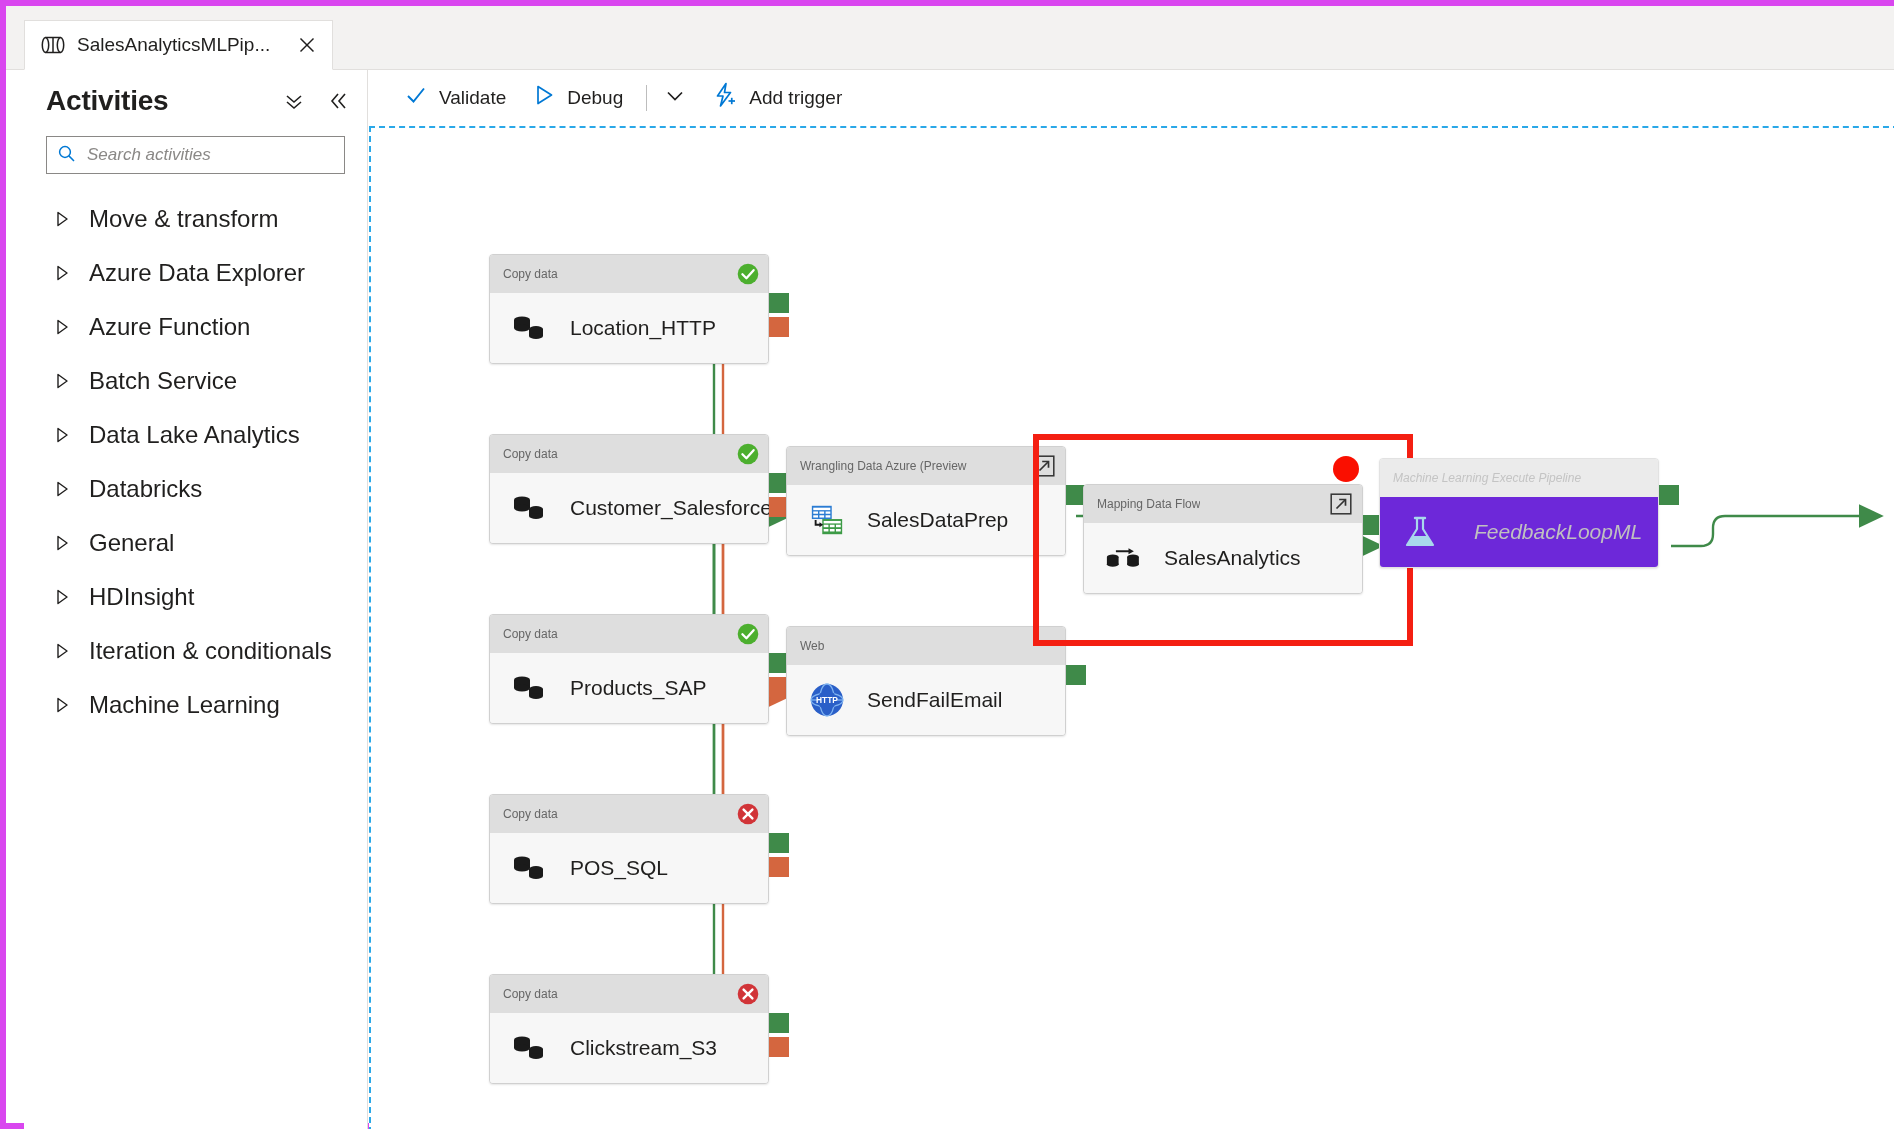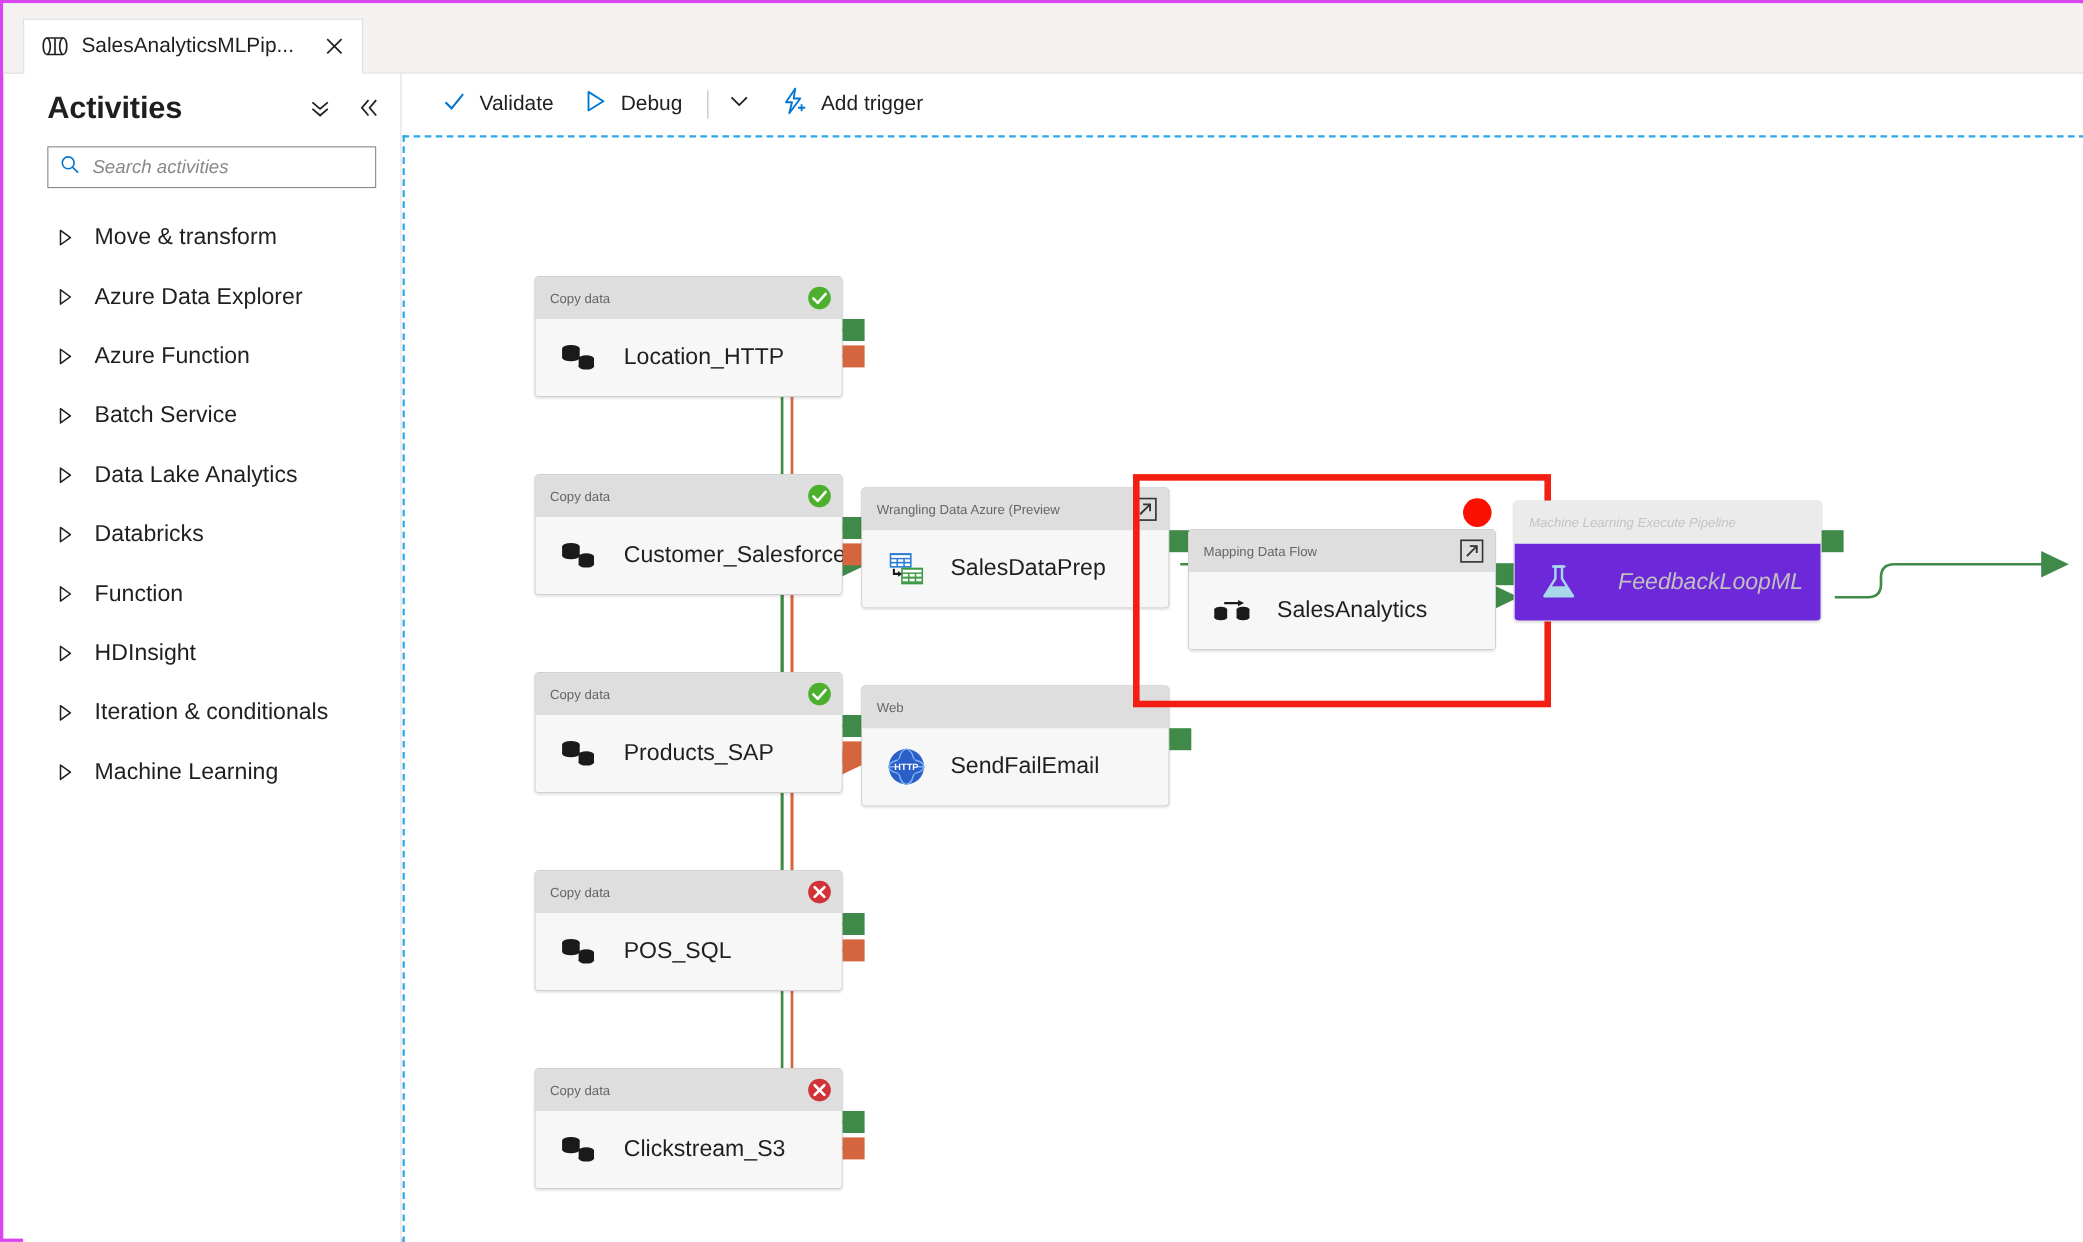--- a/index.html
+++ b/index.html
@@ -8,21 +8,21 @@
     margin: 0; padding: 0;
     width: 1894px; height: 1129px;
     background: #ffffff;
     font-family: "Liberation Sans", sans-serif;
     overflow: hidden;
   }
   #app {
     position: relative;
     width: 1894px; height: 1129px;
     background: #ffffff;
-    border: 3px solid #d946ef;
+    border: 6px solid #d946ef;
   }
 
   
   .tabbar {
     position: absolute; left: 0; top: 0;
     width: 1894px; height: 64px;
     background: #f3f2f1;
     border-bottom: 1px solid #e1dfdd;
   }
   .tab {
@@ -97,21 +97,21 @@
 
   .act-list { margin-top: 18px; }
   .act-item {
     display: flex; align-items: center;
     height: 54px;
     padding-left: 32px;
     gap: 20px;
     cursor: pointer;
   }
   .act-caret { width: 13px; height: 16px; flex: 0 0 auto; }
-  .act-label { font-size: 21px; color: #201f1e; }
+  .act-label { font-size: 24px; color: #201f1e; }
 
   
   .toolbar {
     position: absolute; left: 363px; top: 64px;
     width: 1530px; height: 56px;
     background: #ffffff;
     display: flex; align-items: center;
     padding-left: 22px;
     gap: 0px;
     border-bottom: 1px solid #ffffff;
@@ -314,21 +314,21 @@
         <div class="act-item">
           <span class="act-caret"><svg width="13" height="16" viewBox="0 0 13 16">
               <polygon points="2,1.5 11,8 2,14.5" fill="none" stroke="#201f1e" stroke-width="1.4" stroke-linejoin="round"></polygon>
             </svg></span>
           <span class="act-label">Databricks</span>
         </div>
         <div class="act-item">
           <span class="act-caret"><svg width="13" height="16" viewBox="0 0 13 16">
               <polygon points="2,1.5 11,8 2,14.5" fill="none" stroke="#201f1e" stroke-width="1.4" stroke-linejoin="round"></polygon>
             </svg></span>
-          <span class="act-label">Function</span>
+          <span class="act-label">General</span>
         </div>
         <div class="act-item">
           <span class="act-caret"><svg width="13" height="16" viewBox="0 0 13 16">
               <polygon points="2,1.5 11,8 2,14.5" fill="none" stroke="#201f1e" stroke-width="1.4" stroke-linejoin="round"></polygon>
             </svg></span>
           <span class="act-label">HDInsight</span>
         </div>
         <div class="act-item">
           <span class="act-caret"><svg width="13" height="16" viewBox="0 0 13 16">
               <polygon points="2,1.5 11,8 2,14.5" fill="none" stroke="#201f1e" stroke-width="1.4" stroke-linejoin="round"></polygon>

